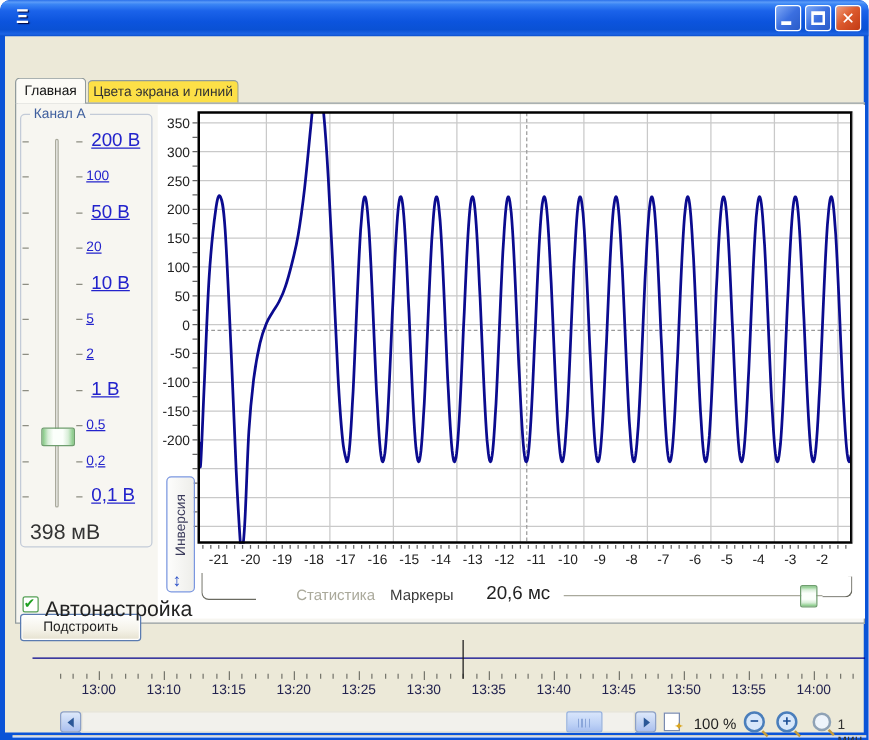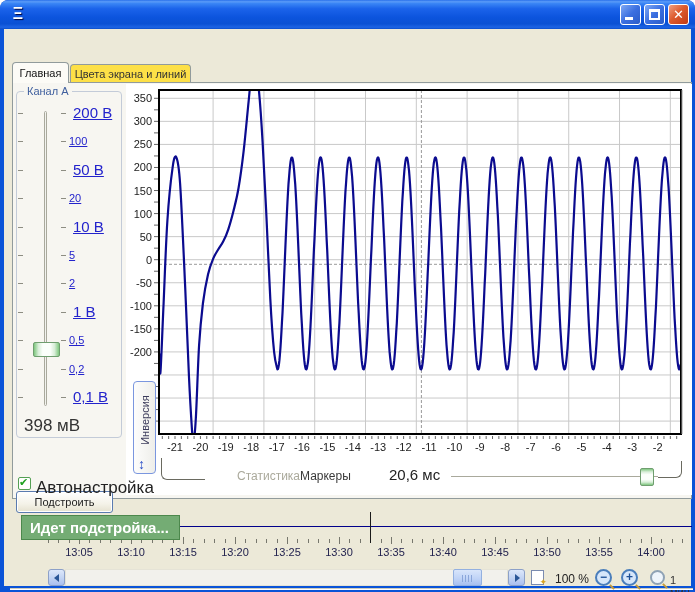--- a/index.html
+++ b/index.html
@@ -43,21 +43,21 @@
   #chart-svg{position:absolute;left:122px;top:55px;z-index:3;}
   svg text{font-family:"Liberation Sans","DejaVu Sans",sans-serif;fill:#222;}
   .inv-btn{position:absolute;left:129px;top:352px;width:23px;height:93px;border:1px solid #7a96df;border-radius:4px;z-index:6;
     background:linear-gradient(90deg,#fdfdfc 0%,#eeeeea 100%);}
   .inv-label{position:absolute;left:-19px;top:32px;width:60px;text-align:center;font-size:11px;color:#3c3c5c;transform:rotate(-90deg);white-space:nowrap;}
   .inv-arrow{position:absolute;left:4px;bottom:1px;font-size:14px;font-weight:bold;color:#2b50c8;}
   .bracket-left{position:absolute;left:157px;top:429px;width:44px;height:22px;border-left:1px solid #6a6a60;border-bottom:1px solid #6a6a60;border-radius:0 0 0 6px;z-index:5;}
   .bracket-right{position:absolute;left:651px;top:432px;width:27px;height:17px;border-right:1px solid #6a6a60;border-bottom:1px solid #6a6a60;border-radius:0 0 6px 0;z-index:5;}
   .stats-link{position:absolute;top:440px;font-size:12px;z-index:5;cursor:pointer;}
   .stats-link.disabled{left:233px;color:#aaa99b;}
-  .stats-link.enabled{left:296px;color:#3a3a3a;}
+  .stats-link.enabled{left:308px;color:#3a3a3a;}
   .timediv{position:absolute;left:385px;top:437px;font-size:15px;color:#222;z-index:5;}
   .hslider-track{position:absolute;left:447px;top:447px;width:207px;height:3px;background:#fff;border-top:1px solid #a9a99c;z-index:5;}
   .hslider-thumb{position:absolute;left:636px;top:439px;width:14px;height:18px;border:1px solid #6f9e6f;border-radius:2px;z-index:6;
     background:linear-gradient(180deg,#7fc77f 0%,#d8eed8 18%,#fbfffb 35%,#fbfffb 65%,#d8eed8 82%,#7fc77f 100%);}
   
   .status-badge{position:absolute;left:17px;top:486px;height:25px;padding:0 10px 0 8px;background:#74ac74;border:1px solid #4c884c;color:#fff;font-weight:bold;font-size:15px;line-height:23px;z-index:6;}
   .timeline-line{position:absolute;left:22px;top:497px;width:666px;height:1px;background:#00008b;z-index:4;}
   .timeline-cursor{position:absolute;left:365px;top:483px;width:1px;height:31px;background:#1a1a1a;z-index:5;}
   .tl-tick{position:absolute;width:1px;background:#77776d;z-index:4;}
   .tl-label{position:absolute;top:517px;font-size:11px;color:#23234f;transform:translateX(-50%);z-index:4;}
@@ -341,21 +341,20 @@
     </div>
     <div class="bracket-left"></div>
     <div class="bracket-right"></div>
     <div class="stats-link disabled">Статистика</div>
     <div class="stats-link enabled">Маркеры</div>
     <div class="timediv">20,6 мс</div>
     <div class="hslider-track"></div>
     <div class="hslider-thumb"></div>
 
     <div class="timeline-line"></div>
-    <div class="status-badge">Идет подстройка...</div>
     <div class="timeline-cursor" style="left: 366px;"></div>
     <div id="timeline-ticks">
         <div class="tl-tick" style="left: 43.8px; top: 510px; height: 4px;"></div>
         <div class="tl-tick" style="left: 54.2px; top: 510px; height: 4px;"></div>
         <div class="tl-tick" style="left: 64.6px; top: 510px; height: 4px;"></div>
         <div class="tl-tick" style="left: 75px; top: 508px; height: 7px;"></div>
         <div class="tl-tick" style="left: 85.4px; top: 510px; height: 4px;"></div>
         <div class="tl-tick" style="left: 95.8px; top: 510px; height: 4px;"></div>
         <div class="tl-tick" style="left: 106.2px; top: 510px; height: 4px;"></div>
         <div class="tl-tick" style="left: 116.6px; top: 510px; height: 4px;"></div>
@@ -406,21 +405,21 @@
         <div class="tl-tick" style="left: 584.6px; top: 510px; height: 4px;"></div>
         <div class="tl-tick" style="left: 595px; top: 508px; height: 7px;"></div>
         <div class="tl-tick" style="left: 605.4px; top: 510px; height: 4px;"></div>
         <div class="tl-tick" style="left: 615.8px; top: 510px; height: 4px;"></div>
         <div class="tl-tick" style="left: 626.2px; top: 510px; height: 4px;"></div>
         <div class="tl-tick" style="left: 636.6px; top: 510px; height: 4px;"></div>
         <div class="tl-tick" style="left: 647px; top: 508px; height: 7px;"></div>
         <div class="tl-tick" style="left: 657.4px; top: 510px; height: 4px;"></div>
         <div class="tl-tick" style="left: 667.8px; top: 510px; height: 4px;"></div>
         <div class="tl-tick" style="left: 678.2px; top: 510px; height: 4px;"></div>
-        <div class="tl-label" style="left: 75px;">13:05</div>
+        <div class="tl-label" style="left: 75px;">13:00</div>
         <div class="tl-label" style="left: 127px;">13:10</div>
         <div class="tl-label" style="left: 179px;">13:15</div>
         <div class="tl-label" style="left: 231px;">13:20</div>
         <div class="tl-label" style="left: 283px;">13:25</div>
         <div class="tl-label" style="left: 335px;">13:30</div>
         <div class="tl-label" style="left: 387px;">13:35</div>
         <div class="tl-label" style="left: 439px;">13:40</div>
         <div class="tl-label" style="left: 491px;">13:45</div>
         <div class="tl-label" style="left: 543px;">13:50</div>
         <div class="tl-label" style="left: 595px;">13:55</div>

